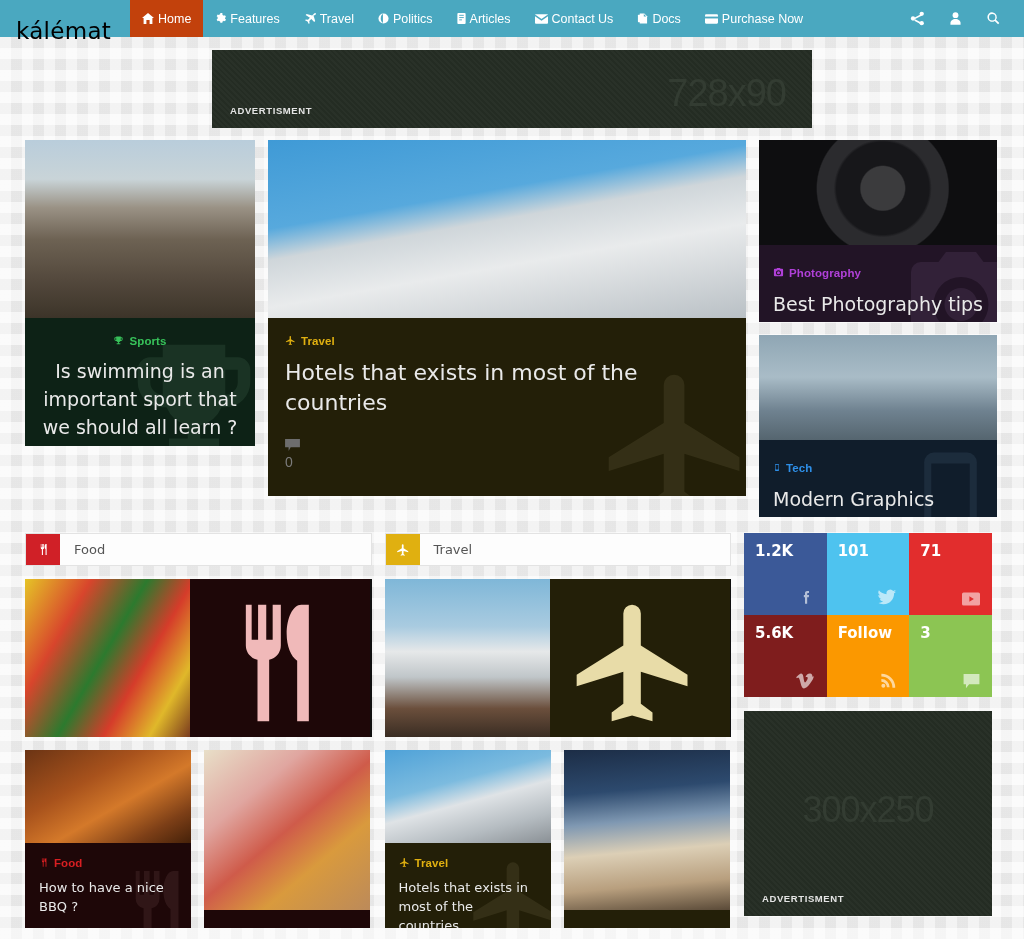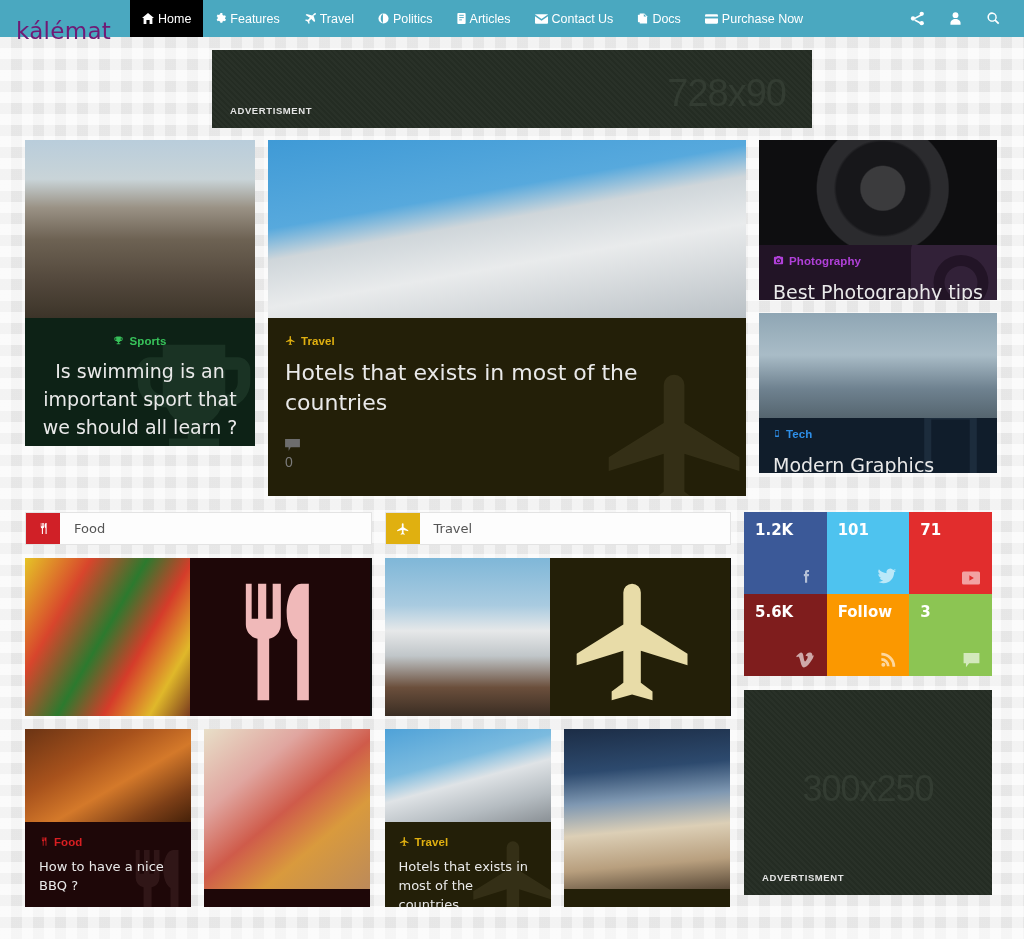--- a/index.html
+++ b/index.html
@@ -21,34 +21,34 @@
   .page { position: relative; z-index: 1; width: 1024px; }
 
   
   .navbar {
     height: 37px; background: #4aa8c0;
     display: flex; align-items: stretch;
     position: relative; z-index: 5;
   }
   .brand {
     width: 130px; display: flex; align-items: center;
-    padding-left: 16px; color: #701a75;
+    padding-left: 16px; color: #000000;
     font-size: 23px; letter-spacing: .3px;
     font-family: "DejaVu Sans", sans-serif;
     position: relative; overflow: visible; margin-top: 20px;
   }
   .brand .brand-text { position: relative; top: 2px; }
   .nav-items { display: flex; align-items: stretch; flex: 1; }
   .nav-item {
     display: flex; align-items: center; gap: 4px;
     padding: 0 12px; color: #ffffff; font-size: 12.5px;
     white-space: nowrap; cursor: pointer;
     text-decoration: none;
   }
-  .nav-item.active { background: #000000; }
+  .nav-item.active { background: #c2410c; }
   .nav-item .ico { font-size: 11.5px; display: inline-flex; }
   .nav-right { display: flex; align-items: center; gap: 8px; padding-right: 16px; }
   .nav-icon-btn {
     width: 30px; height: 30px; display: flex; align-items: center;
     justify-content: center; color: #fff; cursor: pointer;
   }
   .nav-icon-btn svg { width: 15px; height: 15px; fill: #fff; }
 
   
   .ad-banner-wrap { display: flex; justify-content: center; padding: 13px 0 12px; }
@@ -128,21 +128,21 @@
   .t-food    { background: #1e0708; }
   .t-food    .cat { color: #d91f22; }
   .t-arch    { background: #231f08; }
 
   
   .hero-sports .card-img { height: 178px; }
   .hero-sports .overlay  { height: 128px; text-align: center; }
   .hero-mid .card-img    { height: 178px; }
   .hero-mid .overlay     { height: 178px; }
   .side-card .card-img   { height: 105px; }
-  .side-card .overlay    { padding: 7px 14px 12px; height: 55px; }
+  .side-card .overlay    { padding: 19px 14px 12px; height: 77px; }
 
   
   .sections { display: flex; gap: 13px; margin-top: 16px; }
   .sec-head {
     display: flex; align-items: stretch; height: 33px;
     background: #fdfdfd; border: 1px solid #e3e3e3;
   }
   .sec-head .sec-ico {
     width: 34px; display: flex; align-items: center; justify-content: center;
     color: #fff;

